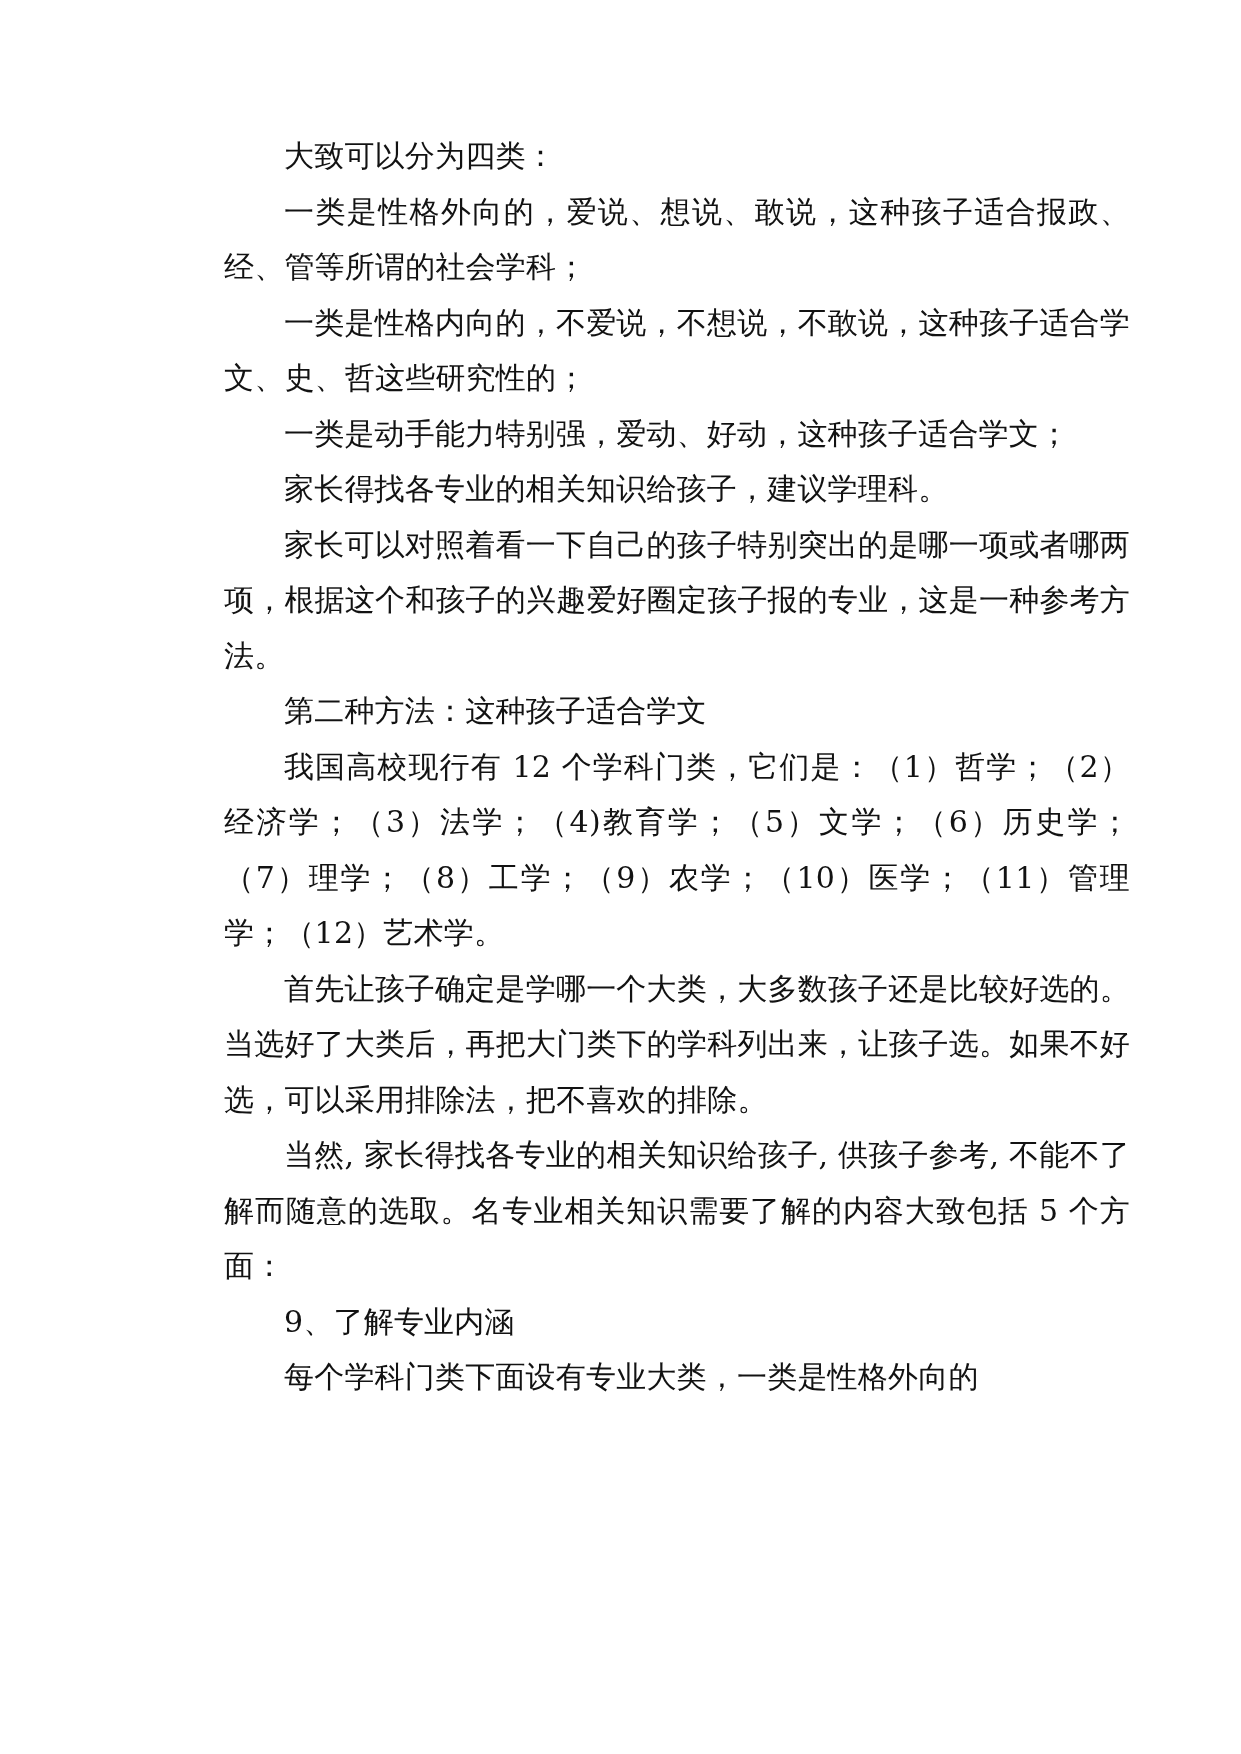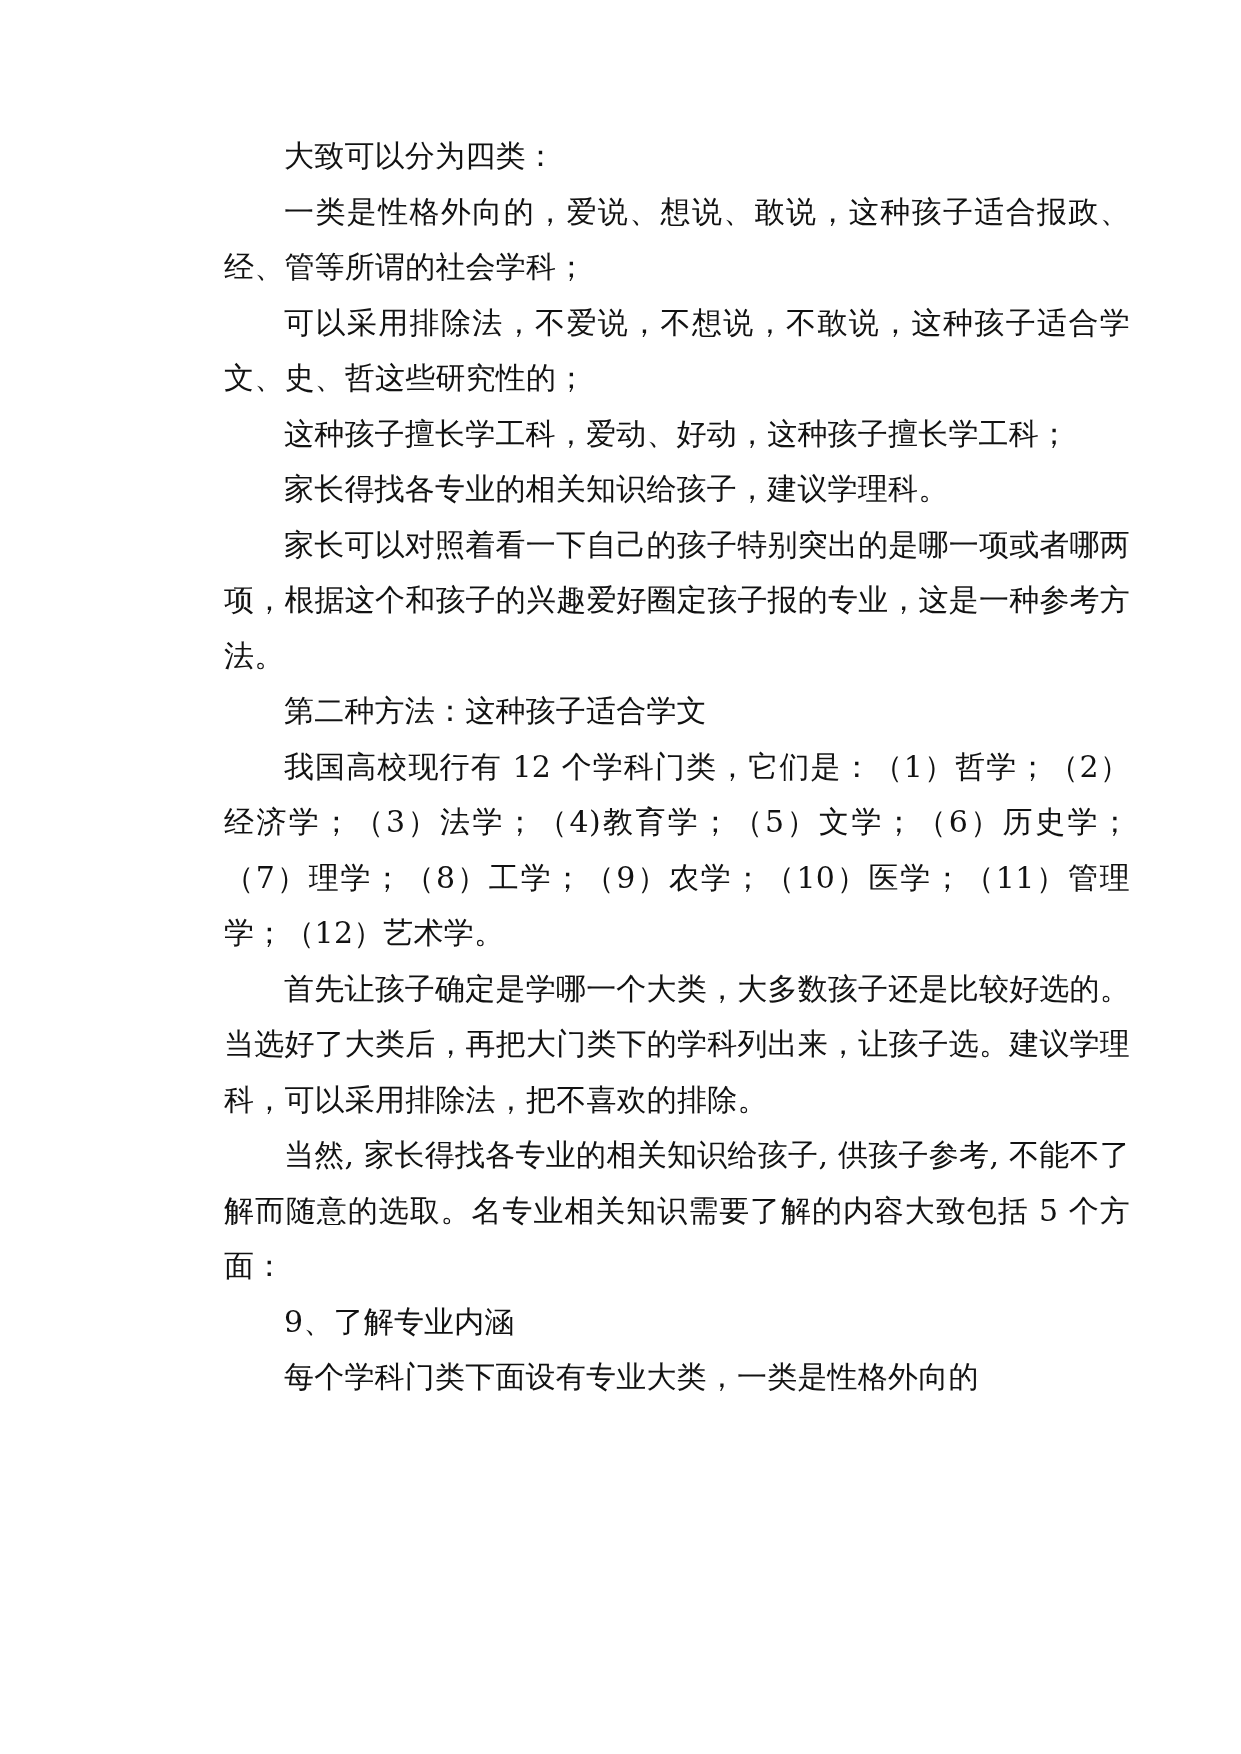--- a/index.html
+++ b/index.html
@@ -35,24 +35,24 @@
     white-space: pre-wrap;
   }
 </style>
 </head>
 <body>
 
 <div class="page">
   <div class="doc-body">
     <p class="para">大致可以分为四类：</p>
     <p class="para">一类是性格外向的，爱说、想说、敢说，这种孩子适合报政、经、管等所谓的社会学科；</p>
-    <p class="para">可以采用排除法，不爱说，不想说，不敢说，这种孩子适合学文、史、哲这些研究性的；</p>
-    <p class="para">这种孩子擅长学工科，爱动、好动，这种孩子擅长学工科；</p>
+    <p class="para">一类是性格内向的，不爱说，不想说，不敢说，这种孩子适合学文、史、哲这些研究性的；</p>
+    <p class="para">一类是动手能力特别强，爱动、好动，这种孩子适合学文；</p>
     <p class="para">家长得找各专业的相关知识给孩子，建议学理科。</p>
     <p class="para">家长可以对照着看一下自己的孩子特别突出的是哪一项或者哪两项，根据这个和孩子的兴趣爱好圈定孩子报的专业，这是一种参考方法。</p>
     <p class="para">第二种方法：这种孩子适合学文</p>
     <p class="para">我国高校现行有 12 个学科门类，它们是：（1）哲学；（2）经济学；（3）法学；（4)教育学；（5）文学；（6）历史学；（7）理学；（8）工学；（9）农学；（10）医学；（11）管理学；（12）艺术学。</p>
-    <p class="para">首先让孩子确定是学哪一个大类，大多数孩子还是比较好选的。当选好了大类后，再把大门类下的学科列出来，让孩子选。建议学理科，可以采用排除法，把不喜欢的排除。</p>
+    <p class="para">首先让孩子确定是学哪一个大类，大多数孩子还是比较好选的。当选好了大类后，再把大门类下的学科列出来，让孩子选。如果不好选，可以采用排除法，把不喜欢的排除。</p>
     <p class="para">当然, 家长得找各专业的相关知识给孩子, 供孩子参考, 不能不了解而随意的选取。名专业相关知识需要了解的内容大致包括 5 个方面：</p>
     <p class="para">9、了解专业内涵</p>
     <p class="para">每个学科门类下面设有专业大类，一类是性格外向的</p>
   </div>
 </div>
 
 </body></html>

